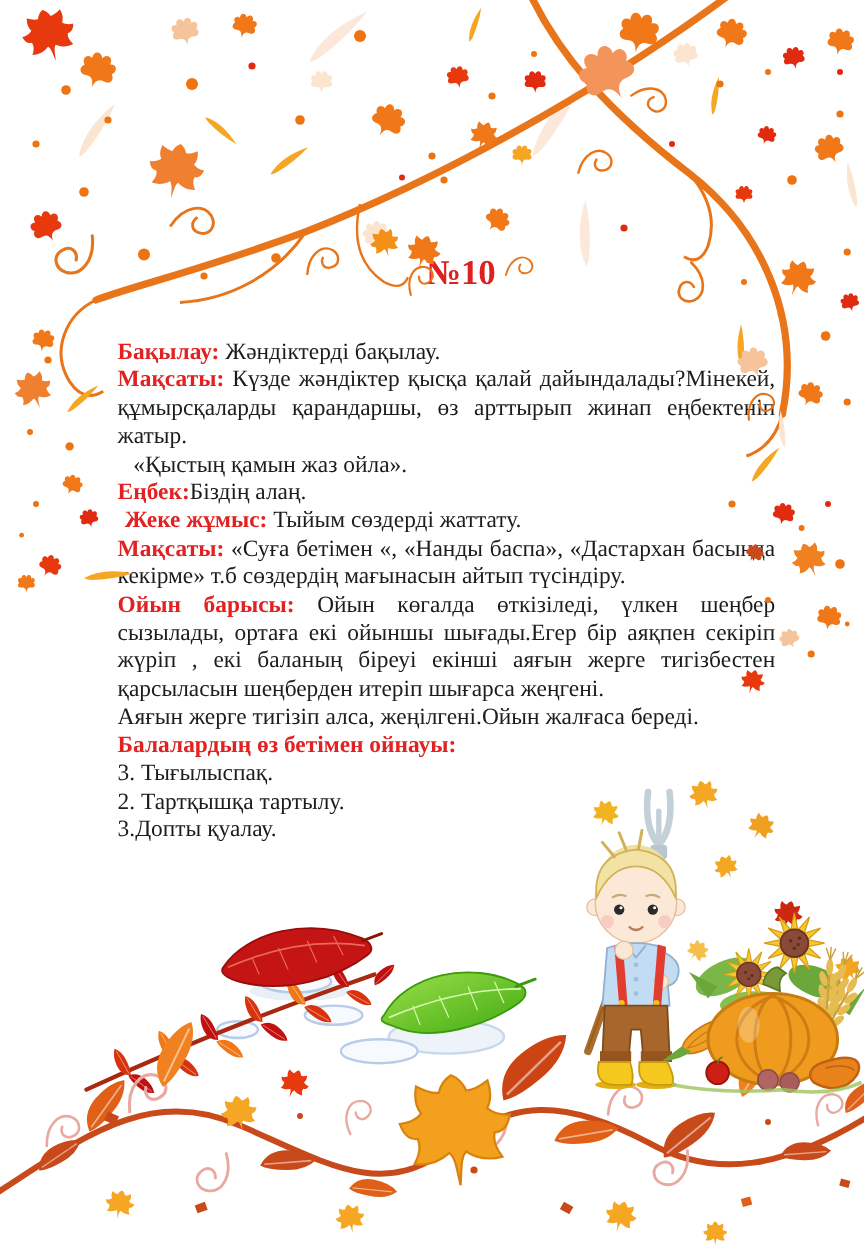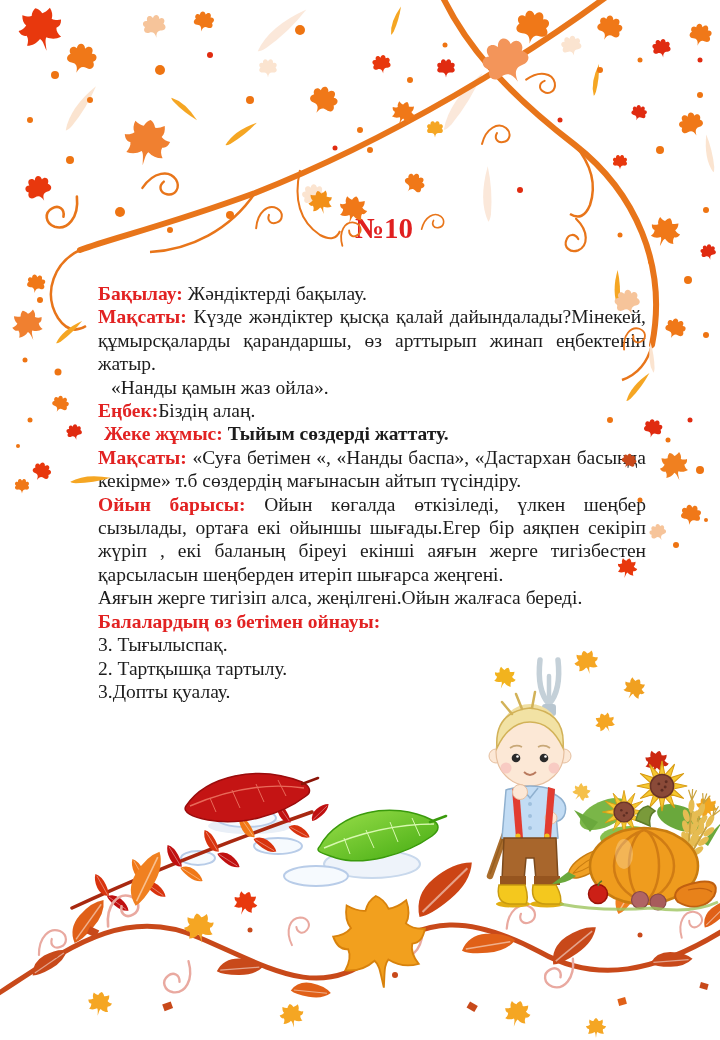--- a/index.html
+++ b/index.html
@@ -12,36 +12,36 @@
     position:absolute;top:212px;left:0;right:0;margin:0;
     text-align:center;transform:translateX(24px);
     font-size:29px;font-weight:bold;color:#e02020;z-index:2;
   }
   .text{
     position:absolute;top:282px;left:98px;width:548px;z-index:2;
     font-size:19.5px;line-height:23.4px;color:#1c1c1c;
   }
   .text p{margin:0;text-align:justify;}
   .label{color:#e22222;font-weight:bold;}
-  .bold{font-weight:bold;}
+  .bold{font-weight:normal;}
   .decor{position:absolute;inset:0;z-index:3;pointer-events:none;}
 </style>
 </head>
 <body>
 
 <div class="page">
 
   <h1 class="title">№10</h1>
 
   <div class="text">
   <p class="para"><span class="label">Бақылау:</span><span class="body"> Жәндіктерді бақылау.</span></p>
 
   <p class="para"><span class="label">Мақсаты:</span><span class="body"> Күзде  жәндіктер қысқа қалай  дайындалады?Мінекей, құмырсқаларды  қарандаршы,  өз  арттырып  жинап  еңбектеніп жатыр.</span></p>
 
-  <p class="para" style="padding-left: 13px;"><span class="body">«Нанды қамын жаз ойла».</span></p>
+  <p class="para" style="padding-left: 13px;"><span class="body">«Қыстың қамын жаз ойла».</span></p>
 
   <p class="para"><span class="label">Еңбек:</span><span class="body">Біздің алаң.</span></p>
 
 
   <p class="para" style="padding-left: 6px;"><span class="label">Жеке жұмыс:</span><span class="body bold">  Тыйым сөздерді жаттату.</span></p>
 
   <p class="para"><span class="label">Мақсаты:</span><span class="body">  «Суға бетімен «, «Нанды баспа», «Дастархан басында кекірме» т.б сөздердің мағынасын айтып түсіндіру.</span></p>
 
 
   <p class="para"><span class="label">Ойын барысы:</span><span class="body"> Ойын көгалда өткізіледі, үлкен  шеңбер сызылады, ортаға екі ойыншы шығады.Егер бір аяқпен секіріп жүріп , екі  баланың біреуі екінші аяғын  жерге  тигізбестен қарсыласын шеңберден  итеріп шығарса жеңгені.</span></p>

